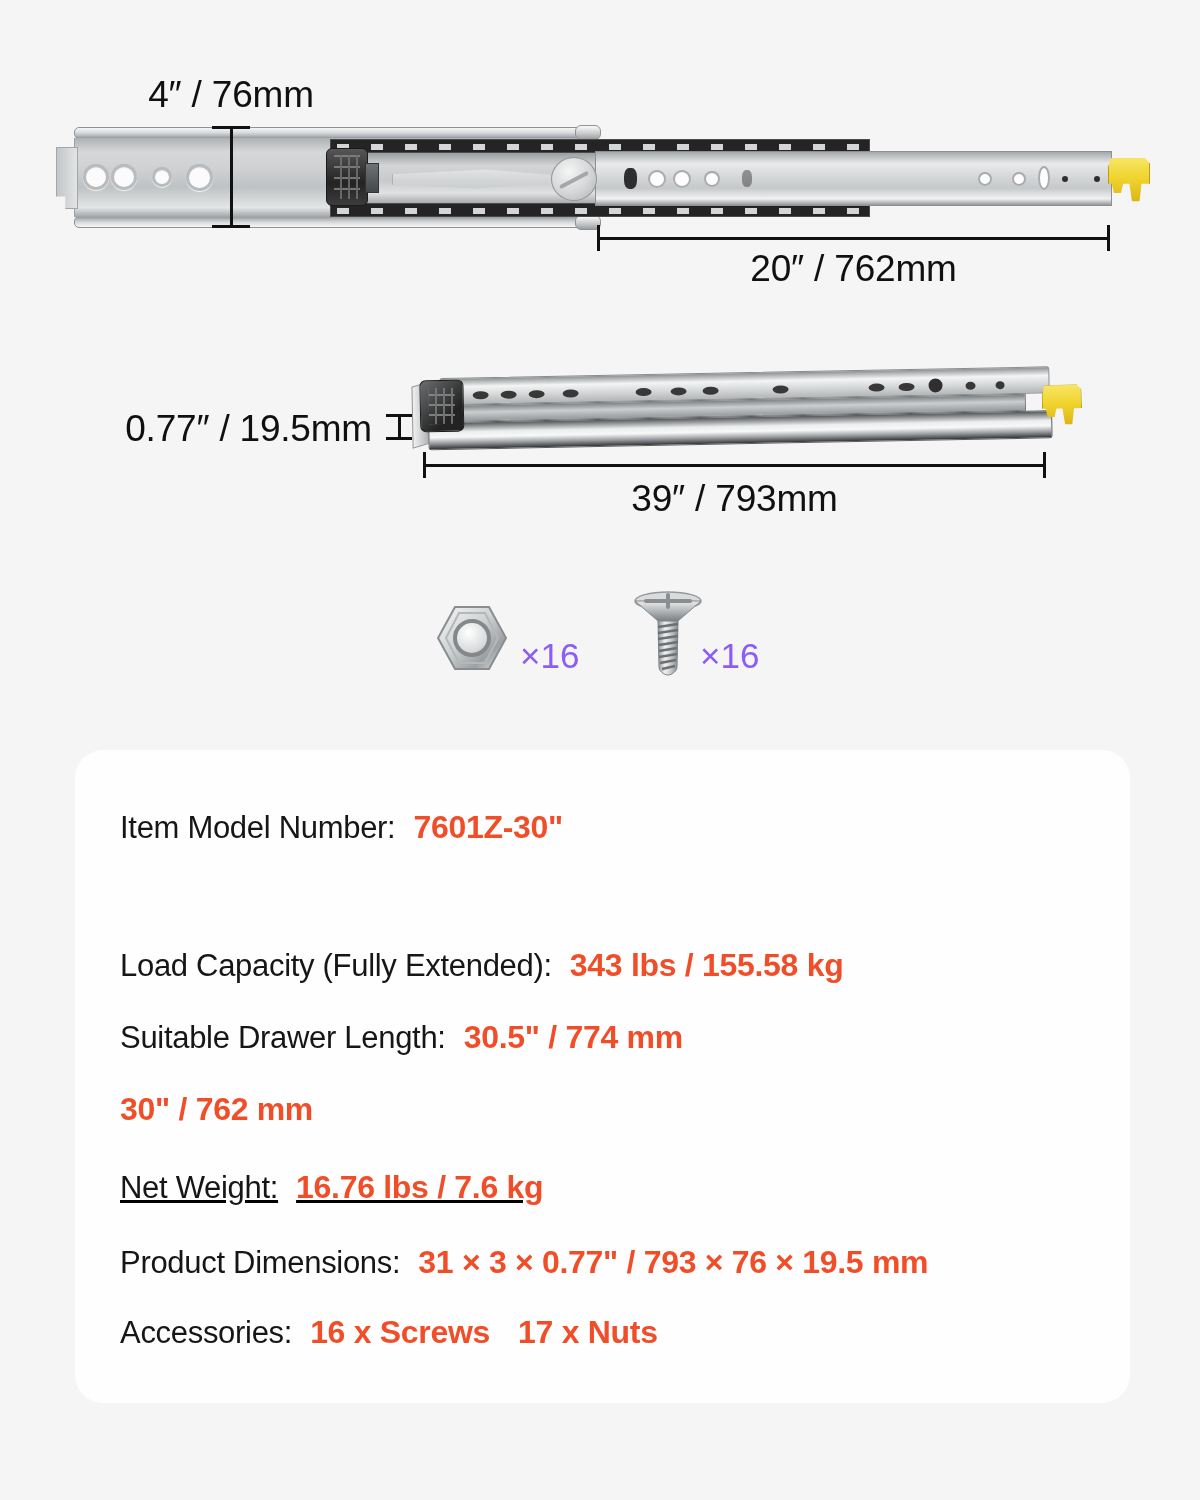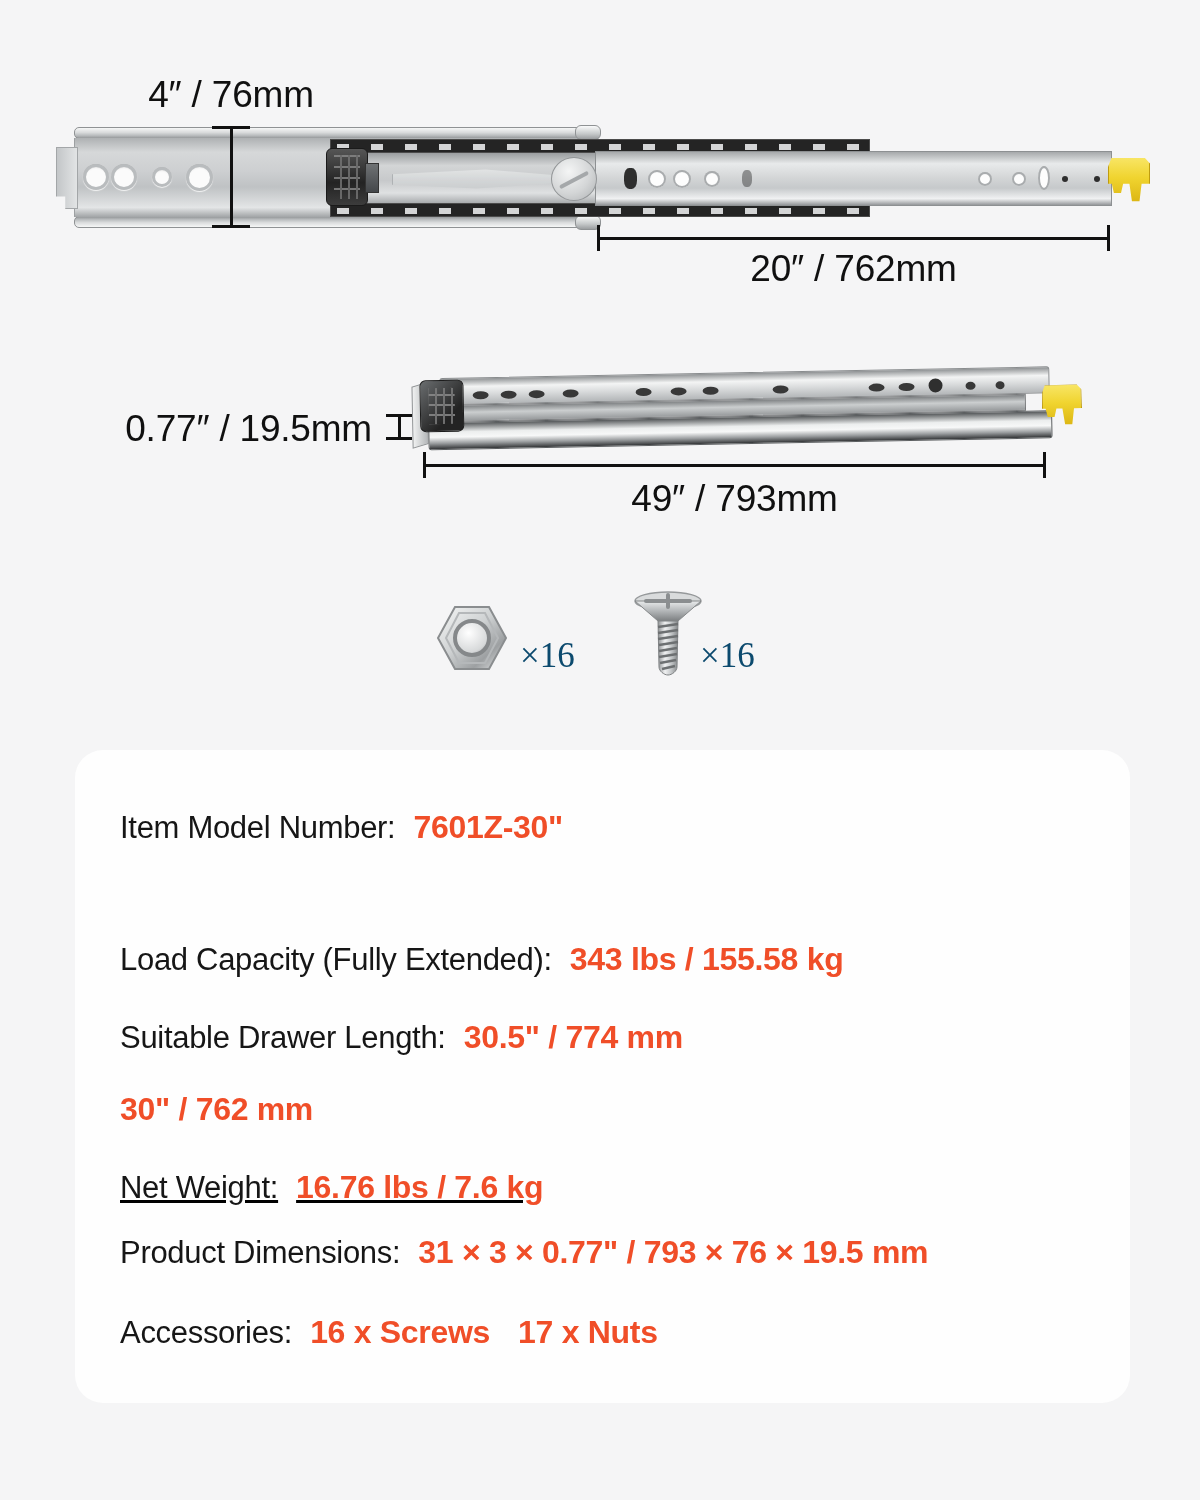--- a/index.html
+++ b/index.html
@@ -92,21 +92,21 @@
   .cs-cap { position:absolute; left:0px; top:6px; width:44px; height:52px; border-radius:6px;
     background:linear-gradient(135deg,#6a6d6f,#232323 70%); border:1px solid #1c1c1c; }
   .cs-cap .grid { position:absolute; inset:7px 8px;
     background:
       repeating-linear-gradient(90deg,transparent 0 6px,#808080 6px 8px),
       repeating-linear-gradient(0deg,transparent 0 8px,#909090 8px 10px); opacity:.8; }
   .cs-edge { position:absolute; left:-8px; top:10px; width:16px; height:62px;
     background:linear-gradient(90deg,#f0f1f1,#b5b8ba); border:1px solid #8f9294; transform:skewY(-16deg); }
 
   
-  .hw-count { position:absolute; font-size:35px; font-weight:500; color:#0c4a6e;font-family:Liberation Serif, serif; }
+  .hw-count { position:absolute; font-size:35px; font-weight:500; color:#8b5cf6; }
 
   
   .card { position:absolute; left:75px; top:750px; width:1055px; height:653px; background:#fefefe; border-radius:28px; }
   .spec-row { position:absolute; left:45px; display:flex; align-items:baseline; gap:18px; white-space:nowrap; }
   .spec-label { font-size:31px; font-weight:400; color:#161616; letter-spacing:-0.3px; }
   .spec-value { font-size:32px; font-weight:700; color:#f04e28; letter-spacing:-0.3px; }
   .spec-value.second { margin-left:10px; }
 </style>
 </head>
 <body>
@@ -205,21 +205,21 @@
       <div class="cap"></div>
       <div class="vline"></div>
       <div class="cap"></div>
     </div>
 
     <div class="hdim" style="left:423px; top:452px; width:623px; height:26px;">
       <div class="tick" style="left:0;"></div>
       <div class="tick" style="right:0;"></div>
       <div class="hline"></div>
     </div>
-    <div class="dim-text t-center" style="left:423px; top:478px; width:623px;">49″ / 793mm</div>
+    <div class="dim-text t-center" style="left:423px; top:478px; width:623px;">39″ / 793mm</div>
   </div>
 
   <div>
     <svg style="position:absolute; left:436px; top:604px;" width="72" height="68" viewBox="0 0 72 68">
       <defs>
         <linearGradient id="nutg" x1="0" y1="0" x2="1" y2="1">
           <stop offset="0" stop-color="#f6f7f7"></stop>
             <stop offset="0.45" stop-color="#cfd2d3"></stop>
           <stop offset="0.75" stop-color="#9da0a2"></stop>
             <stop offset="1" stop-color="#e8eaeb"></stop>
@@ -269,36 +269,36 @@
       </g>
     </svg>
     <span class="hw-count" style="left:700px; top:636px;">×16</span>
   </div>
 
   <div class="card">
     <div class="spec-row" style="top:47px;margin-top:12px;">
       <span class="spec-label">Item Model Number:</span>
       <span class="spec-value">7601Z-30"</span>
     </div>
-    <div class="spec-row" style="top:191px;">
+    <div class="spec-row" style="top:197px;">
       <span class="spec-label">Load Capacity (Fully Extended):</span>
       <span class="spec-value">343 lbs / 155.58 kg</span>
     </div>
     <div class="spec-row" style="top:269px;">
       <span class="spec-label">Suitable Drawer Length:</span>
       <span class="spec-value">30.5" / 774 mm</span>
     </div>
     <div class="spec-row" style="top:341px;">
       <span class="spec-value">30" / 762 mm</span>
     </div>
     <div class="spec-row" style="top:419px;text-decoration:underline;">
       <span class="spec-label">Net Weight:</span>
       <span class="spec-value">16.76 lbs / 7.6 kg</span>
     </div>
-    <div class="spec-row" style="top:484px;">
+    <div class="spec-row" style="top:494px;">
       <span class="spec-label">Product Dimensions:</span>
       <span class="spec-value">31 × 3 × 0.77" / 793 × 76 × 19.5 mm</span>
     </div>
     <div class="spec-row" style="top:564px;">
       <span class="spec-label">Accessories:</span>
       <span class="spec-value">16 x Screws</span>
       <span class="spec-value second">17 x Nuts</span>
     </div>
   </div>
 

